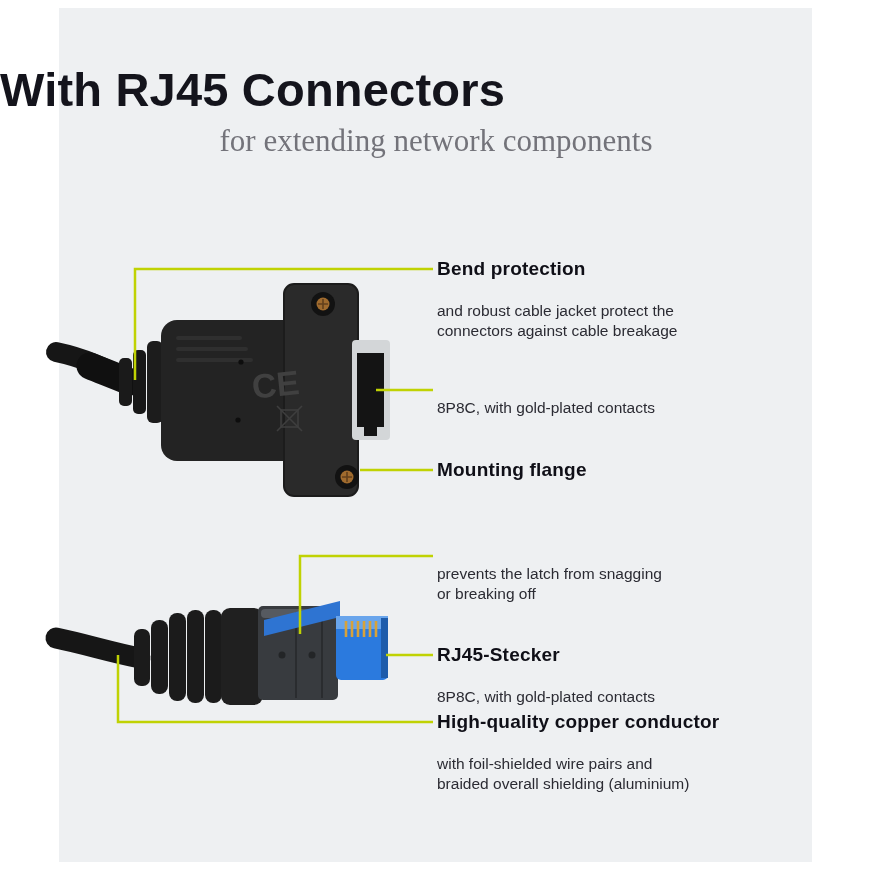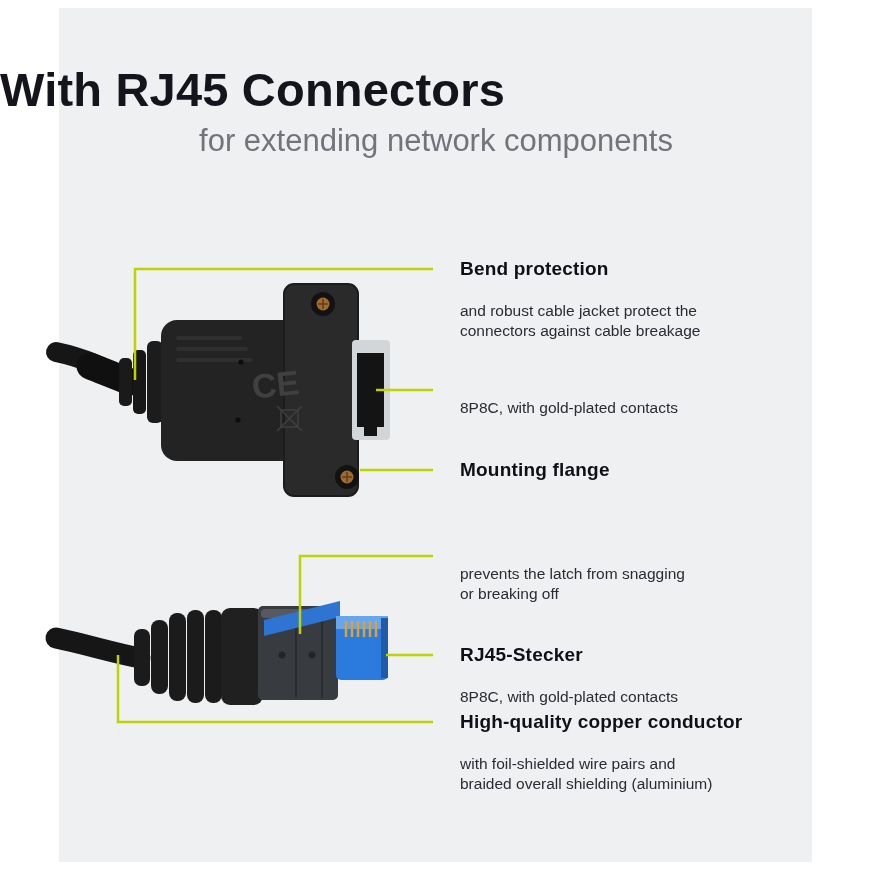--- a/index.html
+++ b/index.html
@@ -24,30 +24,31 @@
     letter-spacing: 0.2px;
     color: #14141c;
   }
   .subtitle {
     position: absolute;
     top: 123px; left: 0; width: 872px;
     text-align: center;
     font-size: 31px;
     font-weight: 400;
     color: #73737a;
+    font-family: Liberation Serif, serif;
   }
   .overlay {
     position: absolute;
     left: 0; top: 0;
     width: 872px; height: 872px;
     pointer-events: none;
   }
   .callout {
     position: absolute;
-    left: 460px;
+    left: 437px;
     width: 332px;
   }
   .callout h3 {
     font-size: 19px;
     font-weight: 700;
     line-height: 24px;
     color: #0f0f17;
     letter-spacing: 0.2px;
   }
   .callout p {

